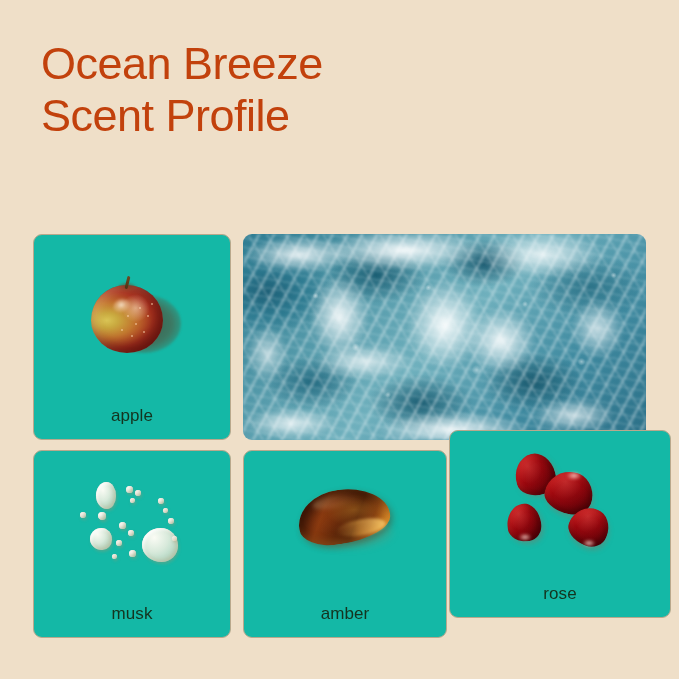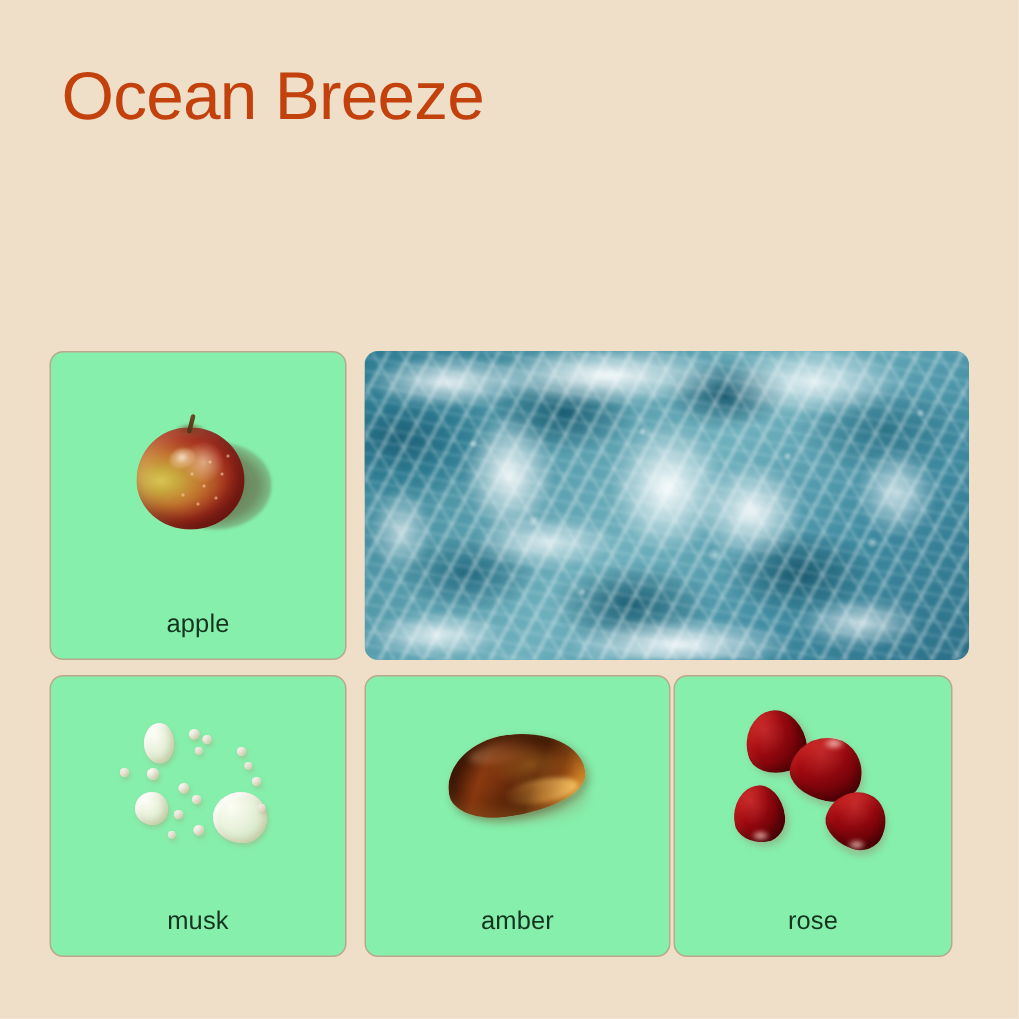--- a/index.html
+++ b/index.html
@@ -36,21 +36,21 @@
     letter-spacing: -0.5px;
     color: #c2410c;
     white-space: nowrap;
   }
 
   
   .card {
     position: absolute;
     border: 1px solid #b9a88c;
     border-radius: 9px;
-    background: #86efac;
+    background: #14b8a6;
     box-sizing: border-box;
     overflow: hidden;
   }
   .card-art {
     position: absolute;
     left: 0;
     right: 0;
     top: 0;
     bottom: 40px;
   }
@@ -66,21 +66,21 @@
     letter-spacing: 0.1px;
   }
 
   
   #card-apple { left: 33px;  top: 234px; width: 198px; height: 206px; }
   #hero-ocean { left: 243px; top: 234px; width: 403px; height: 206px;
                 border-radius: 9px; position: absolute; overflow: hidden;
                 border: none; }
   #card-musk  { left: 33px;  top: 450px; width: 198px; height: 188px; padding-left: 14px; }
   #card-amber { left: 243px; top: 450px; width: 204px; height: 188px; }
-  #card-rose  { left: 449px; top: 450px; width: 186px; height: 188px; }
+  #card-rose  { left: 449px; top: 430px; width: 222px; height: 188px; }
 
   
   .apple-wrap {
     position: absolute;
     left: 50%; top: 50%;
     transform: translate(-50%, -54%);
     width: 110px; height: 100px;
   }
   .apple-shadow {
     position: absolute;
@@ -307,20 +307,21 @@
     filter: blur(1.4px);
   }
 </style>
 </head>
 <body>
 
 <div id="page">
 
   <div class="title-block">
     <div class="title-line">Ocean Breeze</div>
+    <div class="title-line">Scent Profile</div>
   </div>
 
   <div class="card" id="card-apple">
     <div class="card-art">
       <div class="apple-wrap">
         <div class="apple-shadow"></div>
         <div class="apple-body"></div>
         <div class="apple-dimple"></div>
         <div class="apple-stem"></div>
         <div class="apple-gloss"></div>

